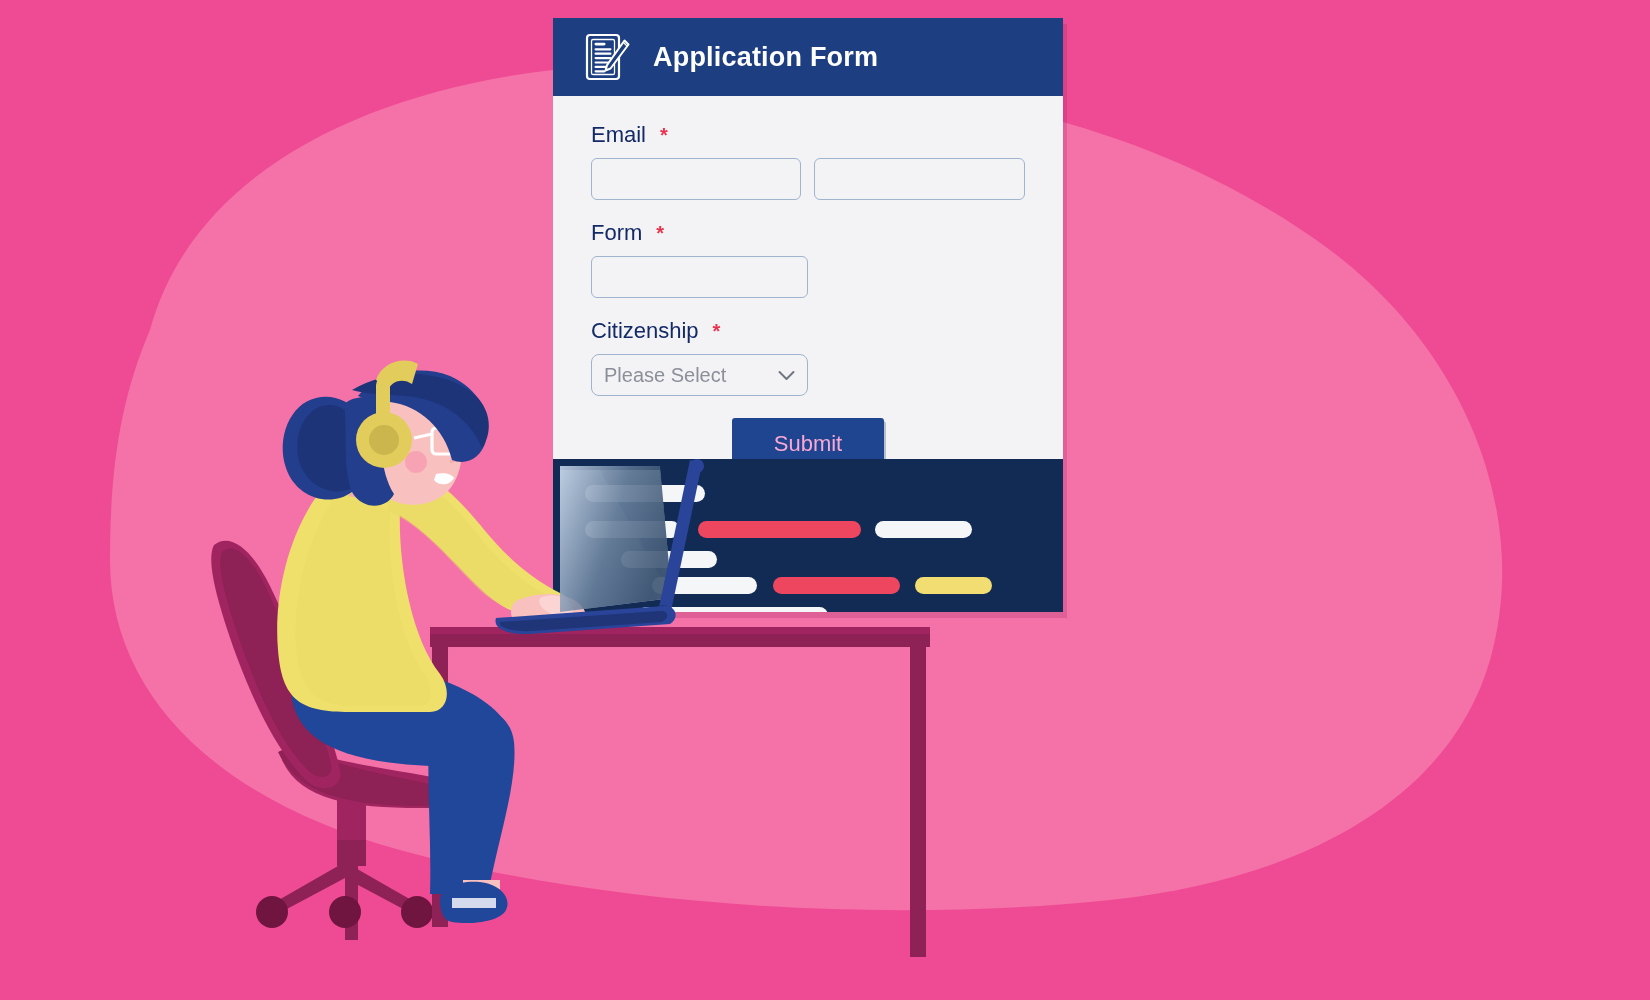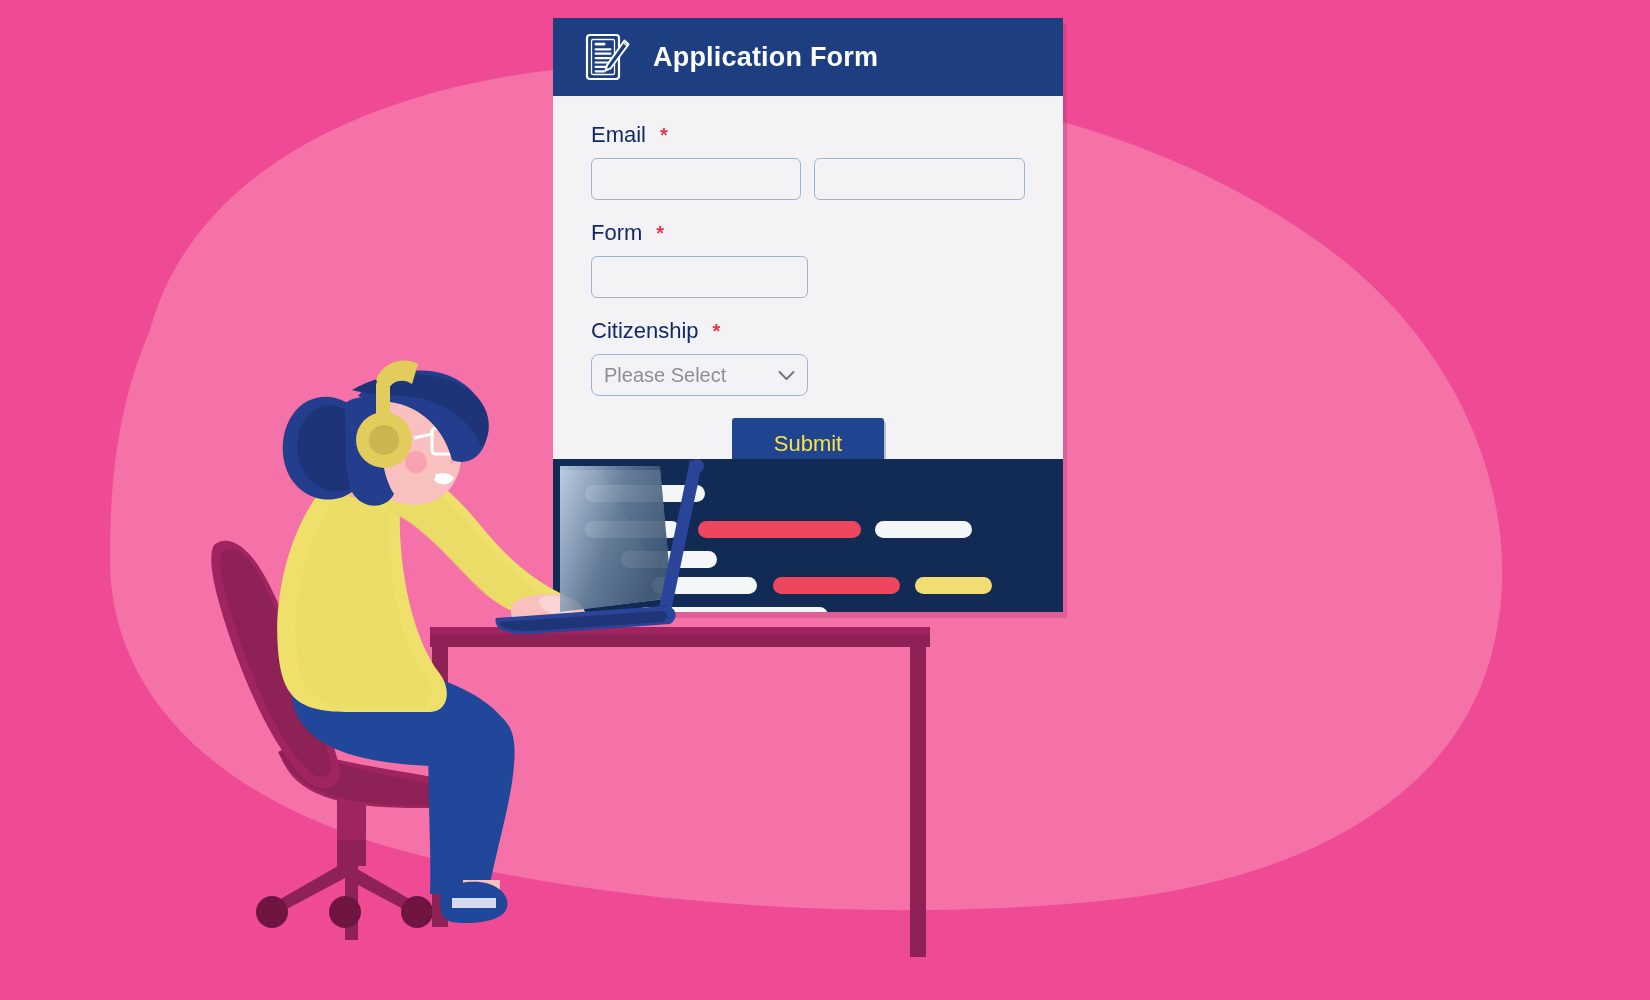--- a/index.html
+++ b/index.html
@@ -69,21 +69,21 @@
     display: flex; align-items: center;
     padding: 0 12px;
     justify-content: space-between;
   }
   .select-text { color: #8b8f99; font-size: 20px; }
   .chev { width: 17px; height: 11px; flex: none; }
 
   .submit-wrap { display: flex; justify-content: center; margin-top: 22px; }
   .submit-btn {
     background: #1f4490;
-    color: #fde047;
+    color: #f9a8d4;
     font-size: 22px;
     font-family: "Liberation Sans", sans-serif;
     border: none;
     border-radius: 3px;
     padding: 13px 42px;
     cursor: pointer;
     box-shadow: 2px 3px 0 rgba(16,30,70,0.25);
   }
 
   

